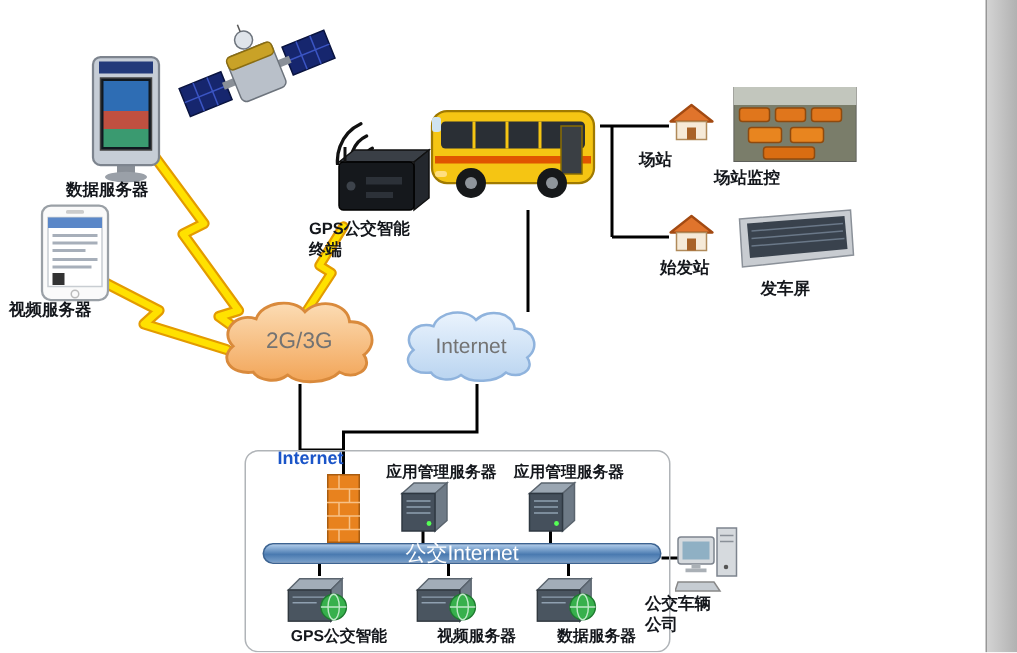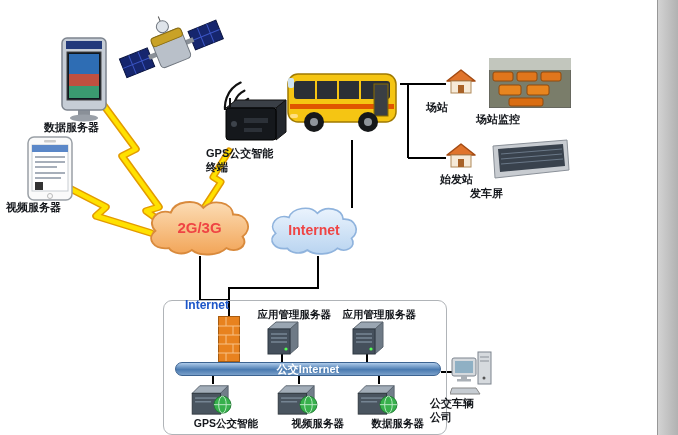--- a/index.html
+++ b/index.html
@@ -2,28 +2,28 @@
 <html><head>
 <meta charset="utf-8">
 <style>
   html,body{margin:0;padding:0;background:#fff;}
   #stage{position:relative;width:678px;height:435px;background:#fff;overflow:hidden;
          font-family:"Liberation Sans",sans-serif;}
   .abs{position:absolute;}
   .lbl{position:absolute;font-size:11px;font-weight:700;color:#14171c;text-align:left;line-height:1.3;}
   .cloud{position:absolute;}
   .cloud-text{position:absolute;inset:0;display:flex;align-items:center;justify-content:center;
-              font-weight:700;color:#ef4444;}
+              font-weight:400;color:#737373;}
   .entry-label{position:absolute;left:176px;top:298px;width:62px;text-align:center;
                font-size:12px;font-weight:600;color:#1b55c8;}
   .dc-box{position:absolute;left:163px;top:300px;width:282px;height:133px;
           border:1.5px solid #b0b4b8;border-radius:9px;background:transparent;}
   .bar{position:absolute;left:175px;top:362px;width:266px;height:14px;border-radius:7px;
        background:linear-gradient(#aecbea,#4a7ab0 55%,#7aa0ca);border:1px solid #3c6391;
-       color:#fff;font-size:11px;font-weight:700;display:flex;align-items:center;justify-content:center;
+       color:#fff;font-size:14px;font-weight:400;display:flex;align-items:center;justify-content:center;
        box-sizing:border-box;}
   .srv-lbl{position:absolute;font-size:10.5px;font-weight:600;color:#14171c;text-align:right;}
   .edge-strip{position:absolute;left:657px;top:0;width:21px;height:435px;
               background:linear-gradient(to right,#d3d3d3,#b0b0b0);border-left:1px solid #979797;}
 </style>
 </head>
 <body>
 
 <div id="stage">
 
@@ -199,21 +199,21 @@
   </svg>
   <div class="lbl" style="left:440px;top:172px;width:70px">始发站</div>
 
   <svg class="abs" style="left:489px;top:138px" width="82" height="44" viewBox="0 0 82 44">
     <polygon points="4,8 78,2 80,32 6,40" fill="#c8ccd1" stroke="#8a9098"></polygon>
     <polygon points="9,11 74,6 76,28 11,34" fill="#39424d"></polygon>
     <line x1="12" y1="16" x2="73" y2="11" stroke="#6a7888"></line>
     <line x1="12" y1="21" x2="73" y2="16" stroke="#6a7888"></line>
     <line x1="12" y1="26" x2="74" y2="21" stroke="#6a7888"></line>
   </svg>
-  <div class="lbl" style="left:470px;top:186px;width:90px">发车屏</div>
+  <div class="lbl" style="left:507px;top:186px;width:90px">发车屏</div>
 
   <div class="cloud" style="left:142px;top:196px;width:115px;height:62px">
     <svg width="115" height="62" viewBox="0 0 120 64">
       <use href="#sym-cloud" fill="url(#gradOrange)" stroke="#d98a3c" stroke-width="2"></use>
     </svg>
     <div class="cloud-text" style="font-size:15px">2G/3G</div>
   </div>
 
   <div class="cloud" style="left:264px;top:202px;width:100px;height:56px">
     <svg width="100" height="56" viewBox="0 0 120 64">

